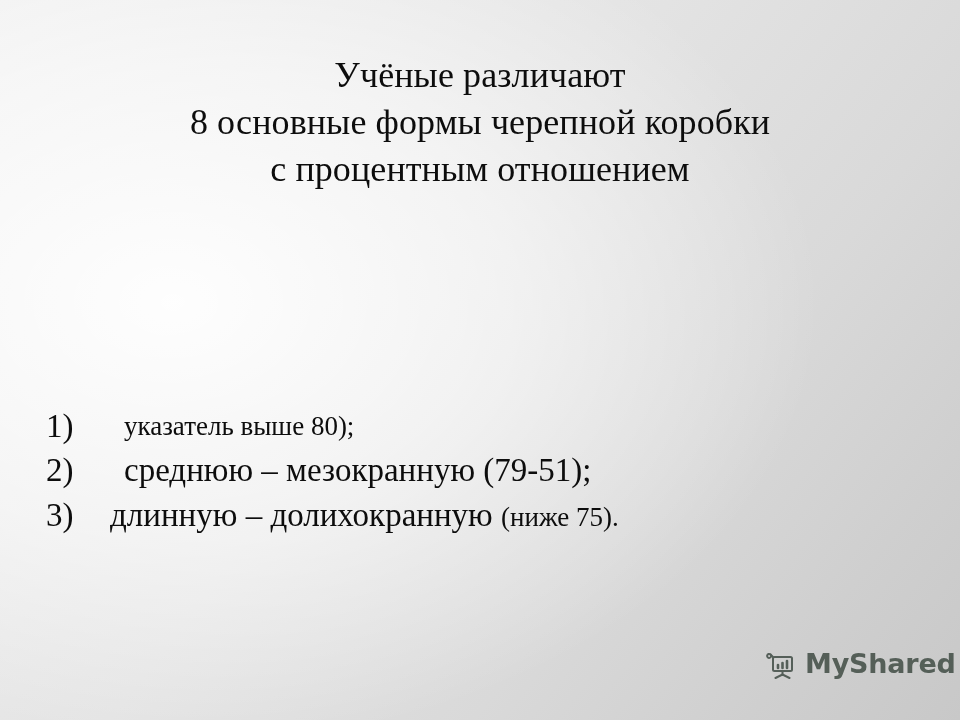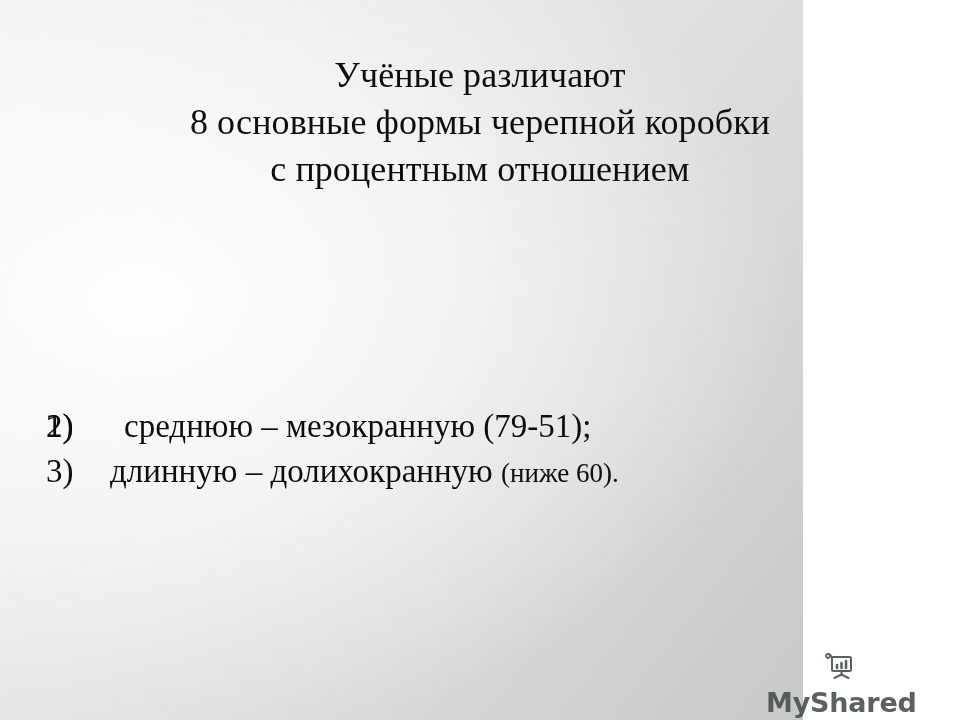--- a/index.html
+++ b/index.html
@@ -10,21 +10,21 @@
   body {
     width: 960px;
     height: 720px;
     overflow: hidden;
     font-family: "Liberation Serif", "DejaVu Serif", serif;
     color: #0d0d0d;
   }
 
   #slide {
     position: relative;
-    width: 803px;
+    width: 960px;
     height: 720px;
     box-sizing: border-box;
     
     background:
       radial-gradient(ellipse 900px 620px at 18% 42%,
                       rgba(255,255,255,0.95) 0%,
                       rgba(255,255,255,0.55) 38%,
                       rgba(255,255,255,0.0) 72%),
       linear-gradient(128deg,
                       #efefef 0%,
@@ -88,24 +88,22 @@
     font-size: 27px;
     line-height: 44px;
   }
 
   
   #watermark {
     position: absolute;
     left: 766px;
     top: 650px;
     display: flex;
-    align-items: center;
     gap: 7px;
     opacity: 0.92;
-    flex-direction: column;
   }
   #watermark .wm-text {
     font-family: "DejaVu Sans", "Liberation Sans", sans-serif;
     font-size: 27px;
     font-weight: 600;
     color: #4b564f;
     letter-spacing: -0.2px;
     line-height: 1;
   }
   #watermark .wm-icon {
@@ -122,30 +120,31 @@
   <div id="heading">
     <span class="hline">Учёные различают</span>
     <span class="hline">8 основные формы черепной коробки</span>
     <span class="hline">с процентным отношением</span>
   </div>
 
   <div id="list">
 
     <div class="item">
       <span class="num">1)</span>
+      <span class="cont">указатель выше 80);</span>
     </div>
 
     <div class="item">
       <span class="num">2)</span>
       <span class="body"><span> среднюю – мезокранную (79-51);</span></span>
     </div>
 
     <div class="item">
       <span class="num">3)</span>
-      <span class="body tight"><span>длинную – долихокранную  </span><span class="small">(ниже 60).</span></span>
+      <span class="body tight"><span>длинную – долихокранную  </span><span class="small">(ниже 75).</span></span>
     </div>
 
   </div>
 
   <div id="watermark">
     <span class="wm-icon-wrap">
       <svg class="wm-icon" viewBox="0 0 32 32" fill="none" stroke="#4b564f" stroke-width="2" stroke-linecap="round" stroke-linejoin="round" aria-hidden="true">
         <rect x="7" y="7" width="19" height="14" rx="1.5"></rect>
         <path d="M16.5 21 L16.5 25"></path>
         <path d="M9.5 28 L16.5 24.5 L23.5 28"></path>

